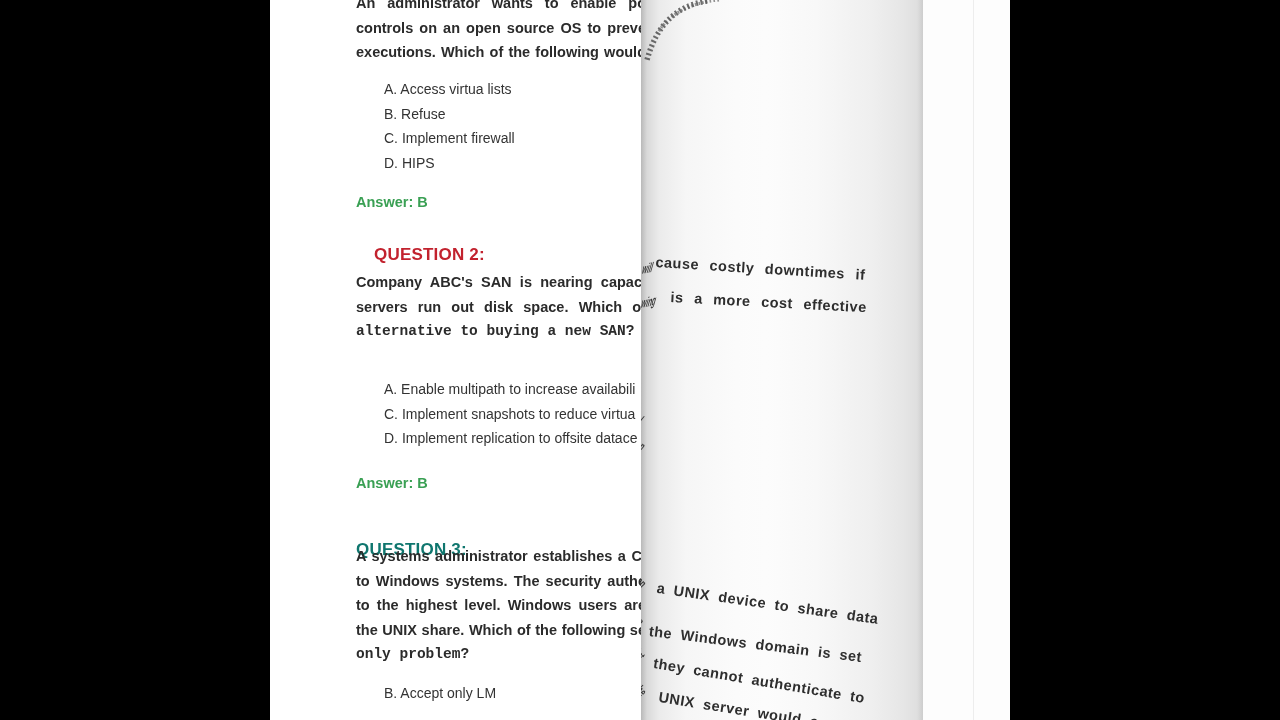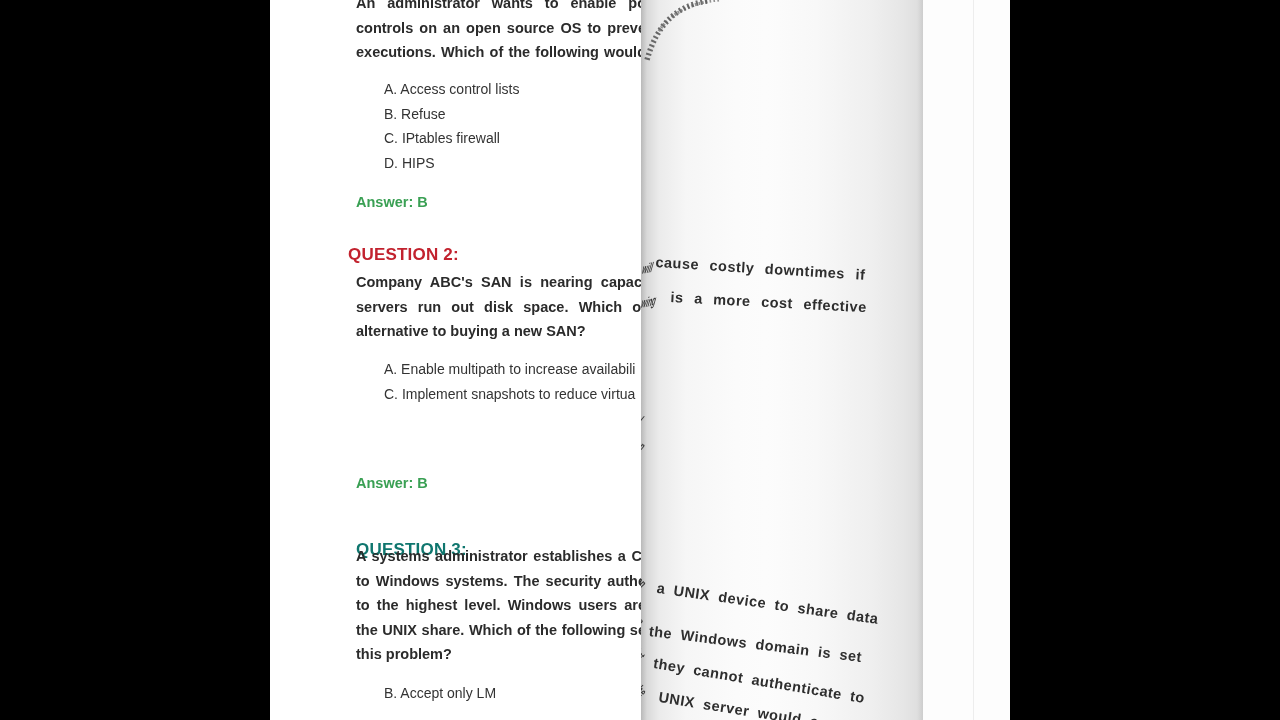--- a/index.html
+++ b/index.html
@@ -4,21 +4,21 @@
 <style>
   html,body{margin:0;padding:0;background:#000;}
   .stage{position:relative;width:1280px;height:720px;background:#000;overflow:hidden;
          font-family:"Liberation Sans",sans-serif;}
   
   .doc-page{position:absolute;left:270px;top:0;width:653px;height:720px;background:#ffffff;}
   .blk{position:absolute;}
   .pline{width:290px;font-size:14.5px;font-weight:bold;color:#2b2b2b;
          line-height:24.5px;white-space:normal;}
   .jline{text-align:justify;text-align-last:justify;}
-  .lline{text-align:right;text-align-last:left;}
+  .lline{text-align:right;text-align-last:left;font-family:Liberation Mono, monospace;}
   .oline{font-size:14px;font-weight:normal;color:#333;line-height:24.6px;white-space:nowrap;}
   .qtitle{font-size:17px;font-weight:bold;line-height:26px;letter-spacing:.2px;}
   .ans{font-size:14.5px;font-weight:bold;line-height:24px;text-align:center;}
   
   .under-page{position:absolute;left:918px;top:0;width:92px;height:720px;background:#fdfdfd;}
   .under-page .seam{position:absolute;left:55px;top:0;width:1px;height:720px;background:#ededed;}
   
   .curl{position:absolute;left:641px;top:0;width:282px;height:720px;
         background:linear-gradient(to right,
           #b9b9b9 0px,#d9d9d9 6px,#ebebeb 18px,#f6f6f6 45px,#fbfbfb 95px,
@@ -36,46 +36,47 @@
 <div class="stage">
 
   <div class="doc-page">
 
     <div class="blk" style="left:86px;top:-9px;">
       <div class="pline jline">An administrator wants to enable po</div>
       <div class="pline jline">controls on an open source OS to preve</div>
       <div class="pline jline">executions. Which of the following would</div>
     </div>
     <div class="blk" style="left:114px;top:77px;">
-      <div class="oline">A. Access control lists</div>
+      <div class="oline">A. Access virtua lists</div>
       <div class="oline">B. Refuse</div>
-      <div class="oline">C. IPtables firewall</div>
+      <div class="oline">C. Implement firewall</div>
       <div class="oline">D. HIPS</div>
     </div>
     <div class="blk ans" style="left:86px;top:190px;color:#3aa054;">Answer: B</div>
 
-    <div class="blk qtitle" style="left:78px;top:242px;color:#c2222e;">QUESTION 2:</div>
+    <div class="blk qtitle" style="left:104px;top:242px;color:#c2222e;">QUESTION 2:</div>
     <div class="blk" style="left:86px;top:270px;">
       <div class="pline jline">Company ABC's SAN is nearing capaci</div>
       <div class="pline jline">servers run out disk space. Which of</div>
       <div class="pline lline">alternative to buying a new SAN?</div>
     </div>
-    <div class="blk" style="left:114px;top:357px;">
+    <div class="blk" style="left:114px;top:377px;">
       <div class="oline">A. Enable multipath to increase availabili</div>
       <div class="oline">C. Implement snapshots to reduce virtua</div>
+      <div class="oline">D. Implement replication to offsite datace</div>
     </div>
     <div class="blk ans" style="left:86px;top:471px;color:#3aa054;">Answer: B</div>
 
     <div class="blk qtitle" style="left:86px;top:537px;color:#0f766e;">QUESTION 3:</div>
     <div class="blk" style="left:86px;top:544px;">
       <div class="pline jline">A systems administrator establishes a CI</div>
       <div class="pline jline">to Windows systems. The security authe</div>
       <div class="pline jline">to the highest level. Windows users are</div>
       <div class="pline jline">the UNIX share. Which of the following se</div>
-      <div class="pline lline">this problem?</div>
+      <div class="pline lline">only problem?</div>
     </div>
     <div class="blk" style="left:114px;top:681px;">
       <div class="oline">B. Accept only LM</div>
     </div>
   </div>
 
   <div class="under-page">
     <div class="seam"></div>
   </div>
 

